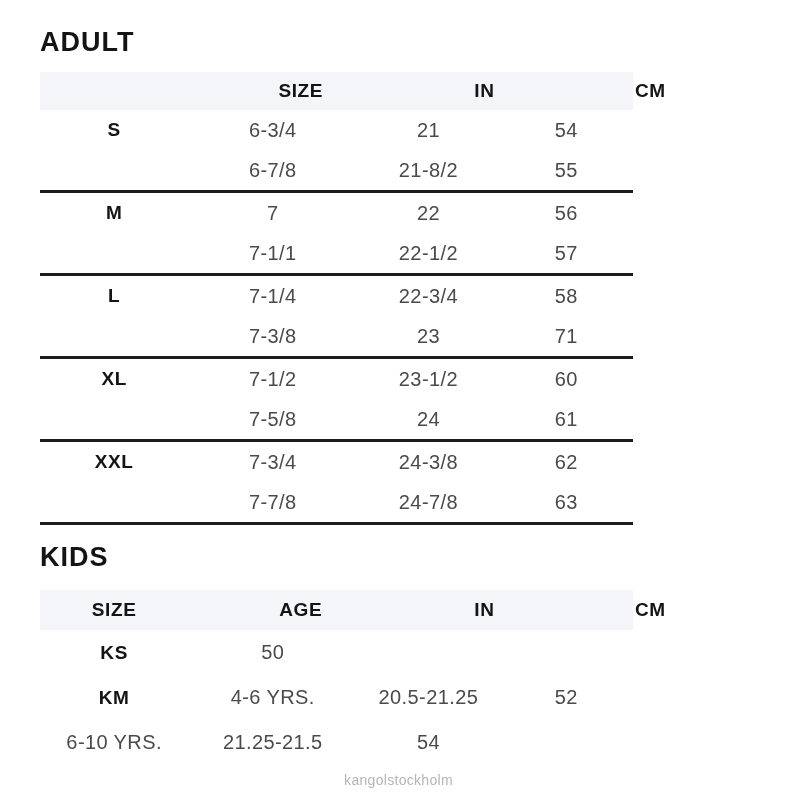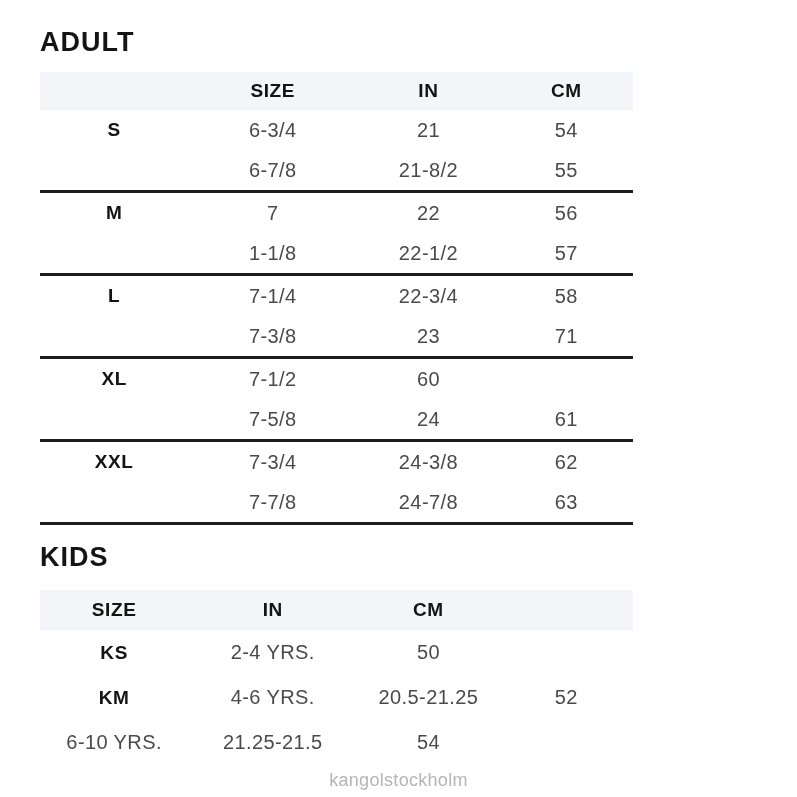--- a/index.html
+++ b/index.html
@@ -31,20 +31,21 @@
     display: grid;
     grid-template-columns: 25% 28.5% 24% 22.5%;
     background: var(--header_bg, #f4f5f8);
     height: 38px;
     align-items: center;
     text-align: center;
     font-weight: 700;
     font-size: 19px;
     letter-spacing: 0.6px;
     color: #141414;
+    gap: 28px;
   }
   .thead.kids-head { height: 40px; }
 
   .trow {
     display: grid;
     grid-template-columns: 25% 28.5% 24% 22.5%;
     height: 40px;
     align-items: center;
     text-align: center;
     font-size: 20px;
@@ -59,21 +60,21 @@
     font-size: 19px;
     letter-spacing: 0.6px;
     color: #141414;
   }
   .group {
     border-bottom: 3px solid var(--divider, #1c1c1c);
   }
   .footer {
     margin-top: 5px;
     text-align: center;
-    font-size: 18px;
+    font-size: 14px;
     letter-spacing: 0.3px;
     color: var(--footer_text, #b5b5b5);
     line-height: 20px;
   }
 </style>
 </head>
 <body>
 
 <div class="wrap">
 
@@ -104,21 +105,21 @@
 
     <div class="group">
       <div class="trow">
         <div class="lbl">M</div>
         <div>7</div>
         <div>22</div>
         <div>56</div>
       </div>
       <div class="trow">
         <div></div>
-        <div>1-1/8</div>
+        <div>7-1/1</div>
         <div>22-1/2</div>
         <div>57</div>
       </div>
     </div>
 
     <div class="group">
       <div class="trow">
         <div class="lbl">L</div>
         <div>7-1/4</div>
         <div>22-3/4</div>
@@ -129,20 +130,21 @@
         <div>7-3/8</div>
         <div>23</div>
         <div>71</div>
       </div>
     </div>
 
     <div class="group">
       <div class="trow">
         <div class="lbl">XL</div>
         <div>7-1/2</div>
+        <div>23-1/2</div>
         <div>60</div>
       </div>
       <div class="trow">
         <div></div>
         <div>7-5/8</div>
         <div>24</div>
         <div>61</div>
       </div>
     </div>
 
@@ -160,27 +162,27 @@
         <div>63</div>
       </div>
     </div>
   </div>
 
   <div class="section-title" id="kids-title">KIDS</div>
 
   <div>
     <div class="thead kids-head">
       <div>SIZE</div>
+      <div>AGE</div>
       <div>IN</div>
       <div>CM</div>
     </div>
 
     <div class="trow kids-row">
       <div class="lbl">KS</div>
-      <div>2-4 YRS.</div>
       <div>50</div>
     </div>
     <div class="trow kids-row">
       <div class="lbl">KM</div>
       <div>4-6 YRS.</div>
       <div>20.5-21.25</div>
       <div>52</div>
     </div>
     <div class="trow kids-row">
       <div>6-10 YRS.</div>

